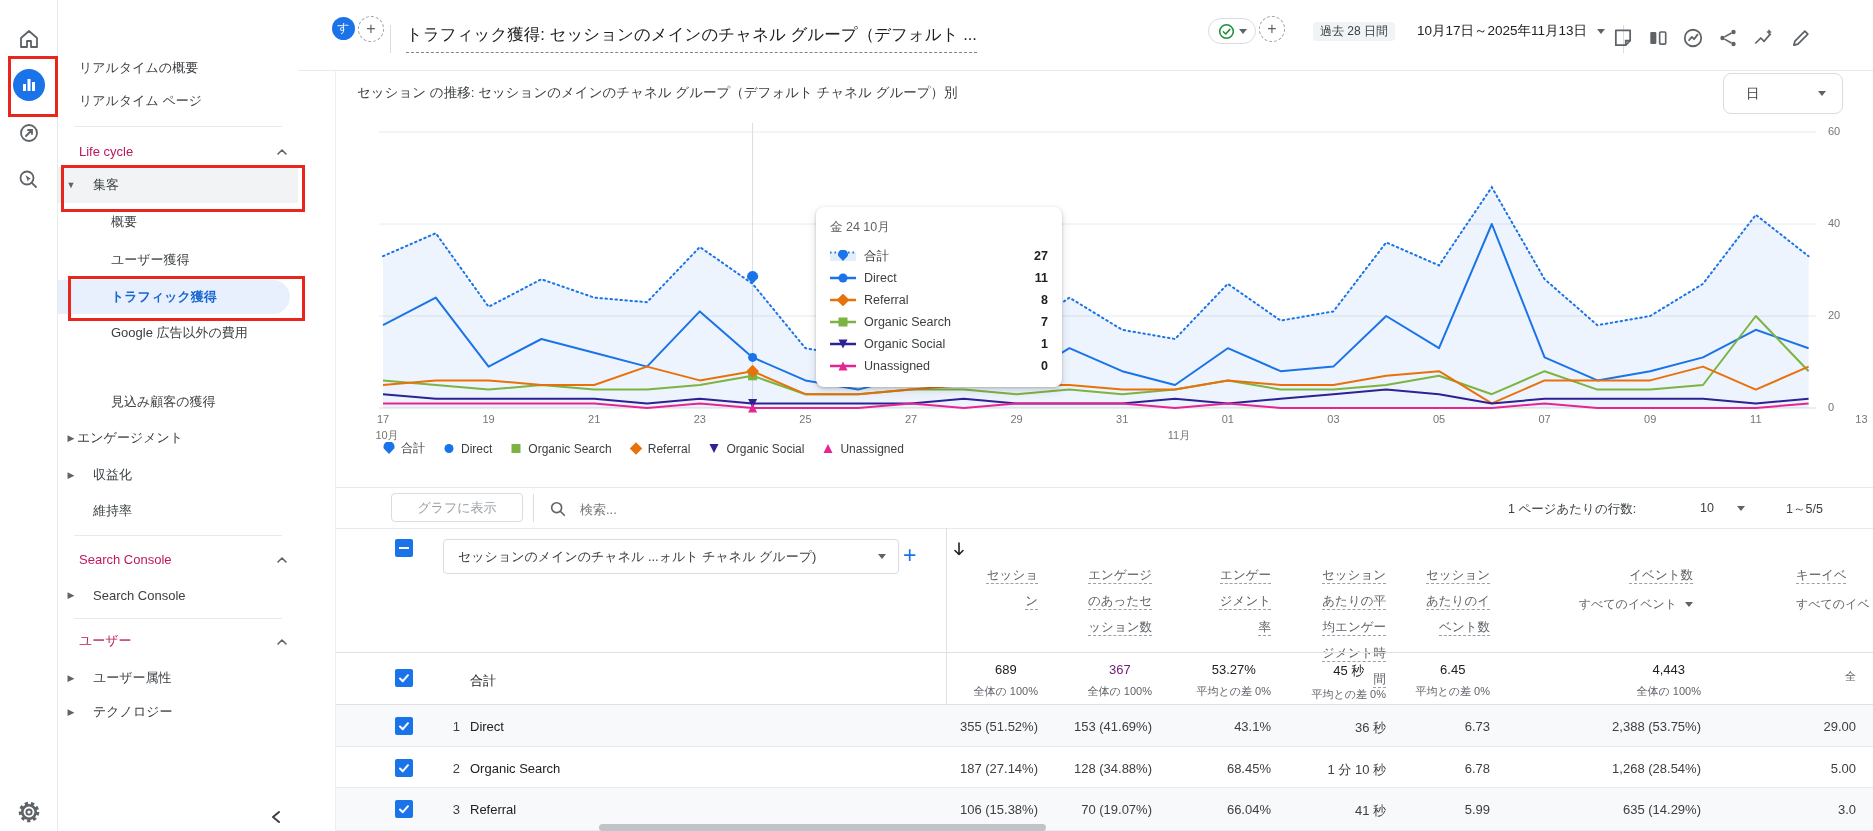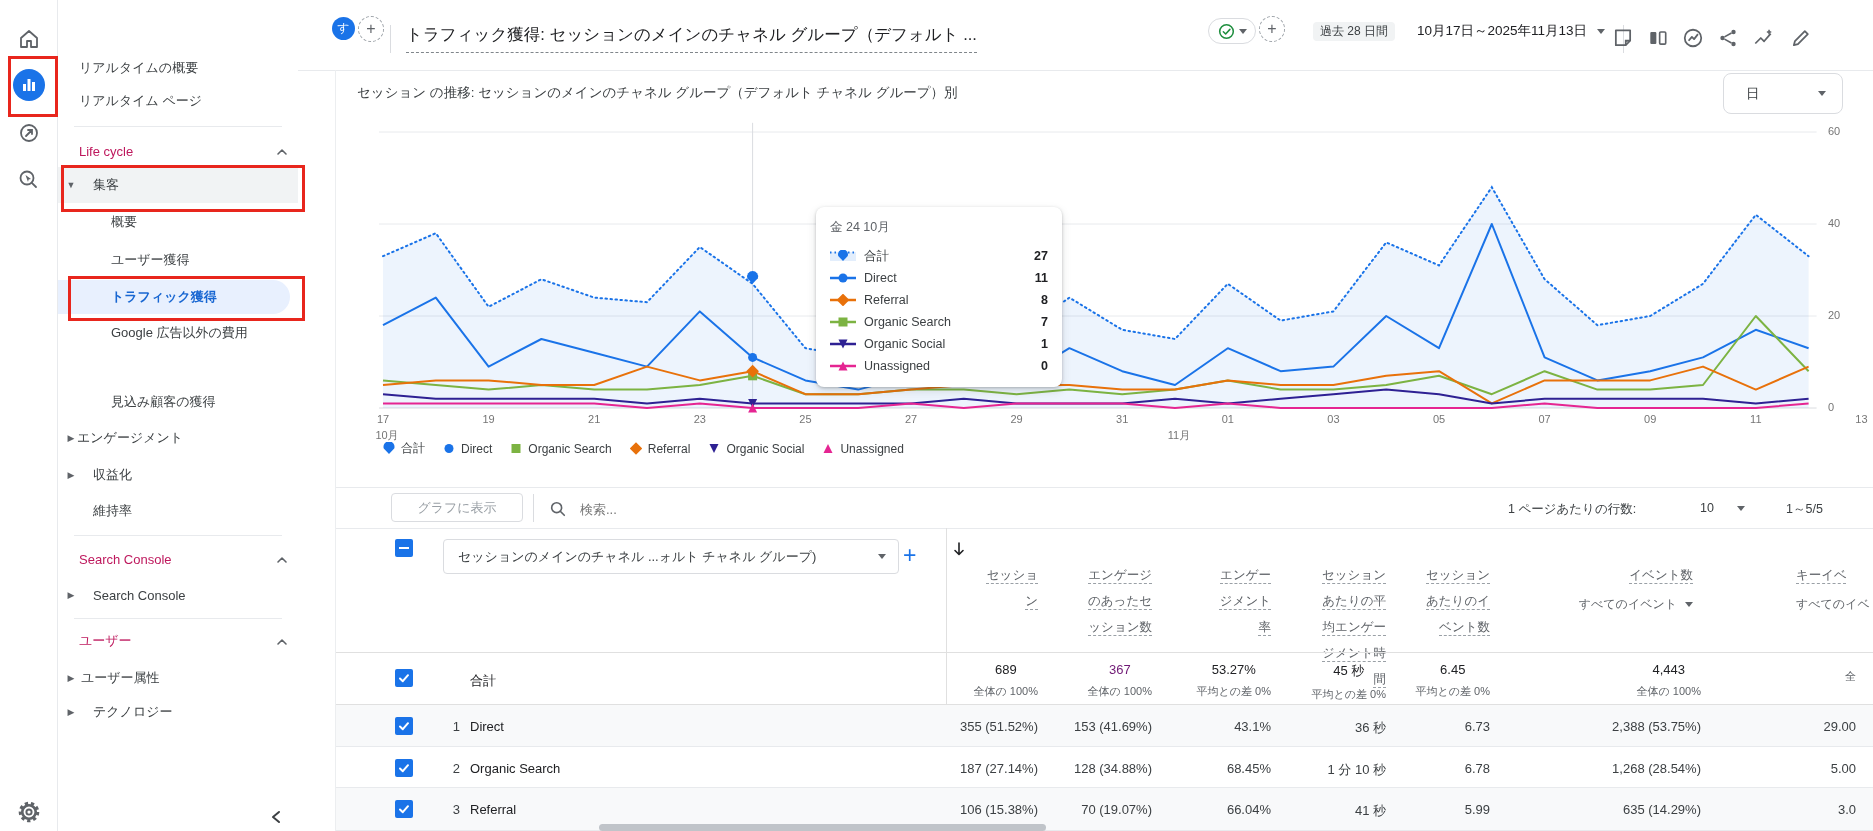--- a/index.html
+++ b/index.html
@@ -182,21 +182,21 @@
       <div class="nav-row" style="top:624px">
         <span class="lbl nav-section" style="margin-left:21px;position:relative">ユーザー</span>
         <span class="chev-up">
           <svg width="12" height="12" viewBox="0 0 12 12">
             <polyline points="2,8 6,4 10,8" fill="none" stroke="#5f6368" stroke-width="1.6" stroke-linecap="round" stroke-linejoin="round"></polyline>
           </svg>
         </span>
       </div>
       <div class="nav-row" style="top:661px">
         <span class="nav-arrow" style="margin-left:7px;position:relative">▶</span>
-        <span class="lbl" style="margin-left:4px;position:relative">ユーザー属性</span>
+        <span class="lbl" style="margin-left:16px;position:relative">ユーザー属性</span>
       </div>
       <div class="nav-row" style="top:695px">
         <span class="nav-arrow" style="margin-left:7px;position:relative">▶</span>
         <span class="lbl" style="margin-left:16px;position:relative">テクノロジー</span>
       </div>
     </nav>
   <div class="abs" style="left:268px;top:808px;cursor:pointer">
     <svg width="18" height="18" viewBox="0 0 18 18">
         <polyline points="11,4 5,9 11,14" fill="none" stroke="#3c4043" stroke-width="2" stroke-linecap="round" stroke-linejoin="round"></polyline>
       </svg>

